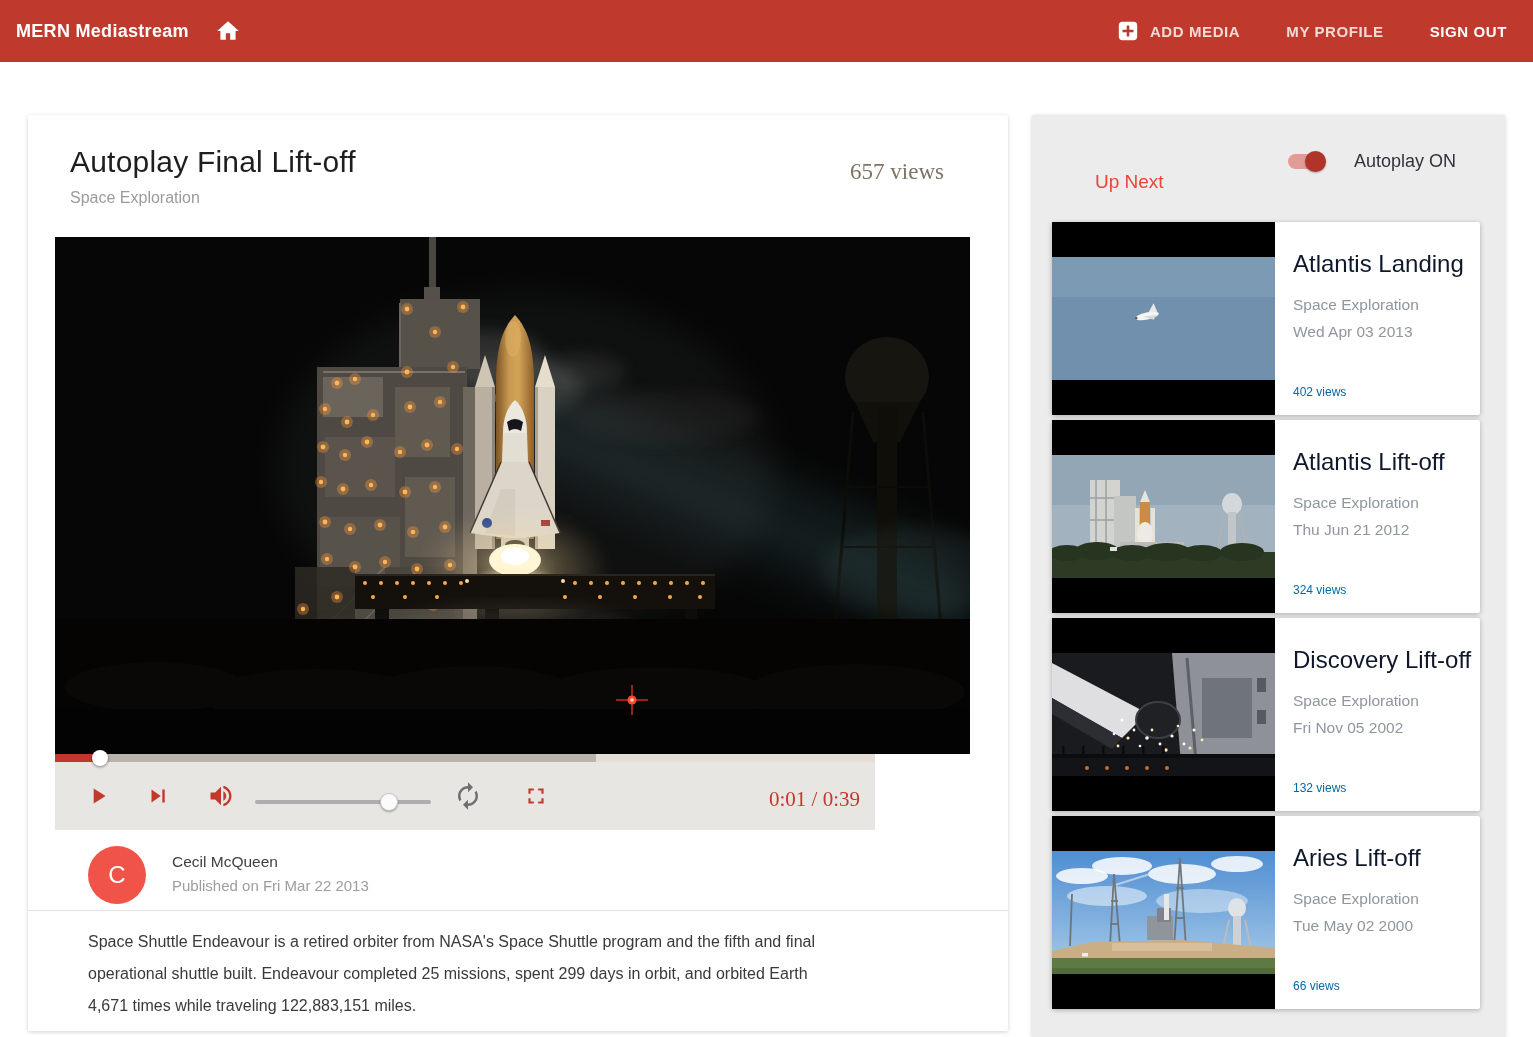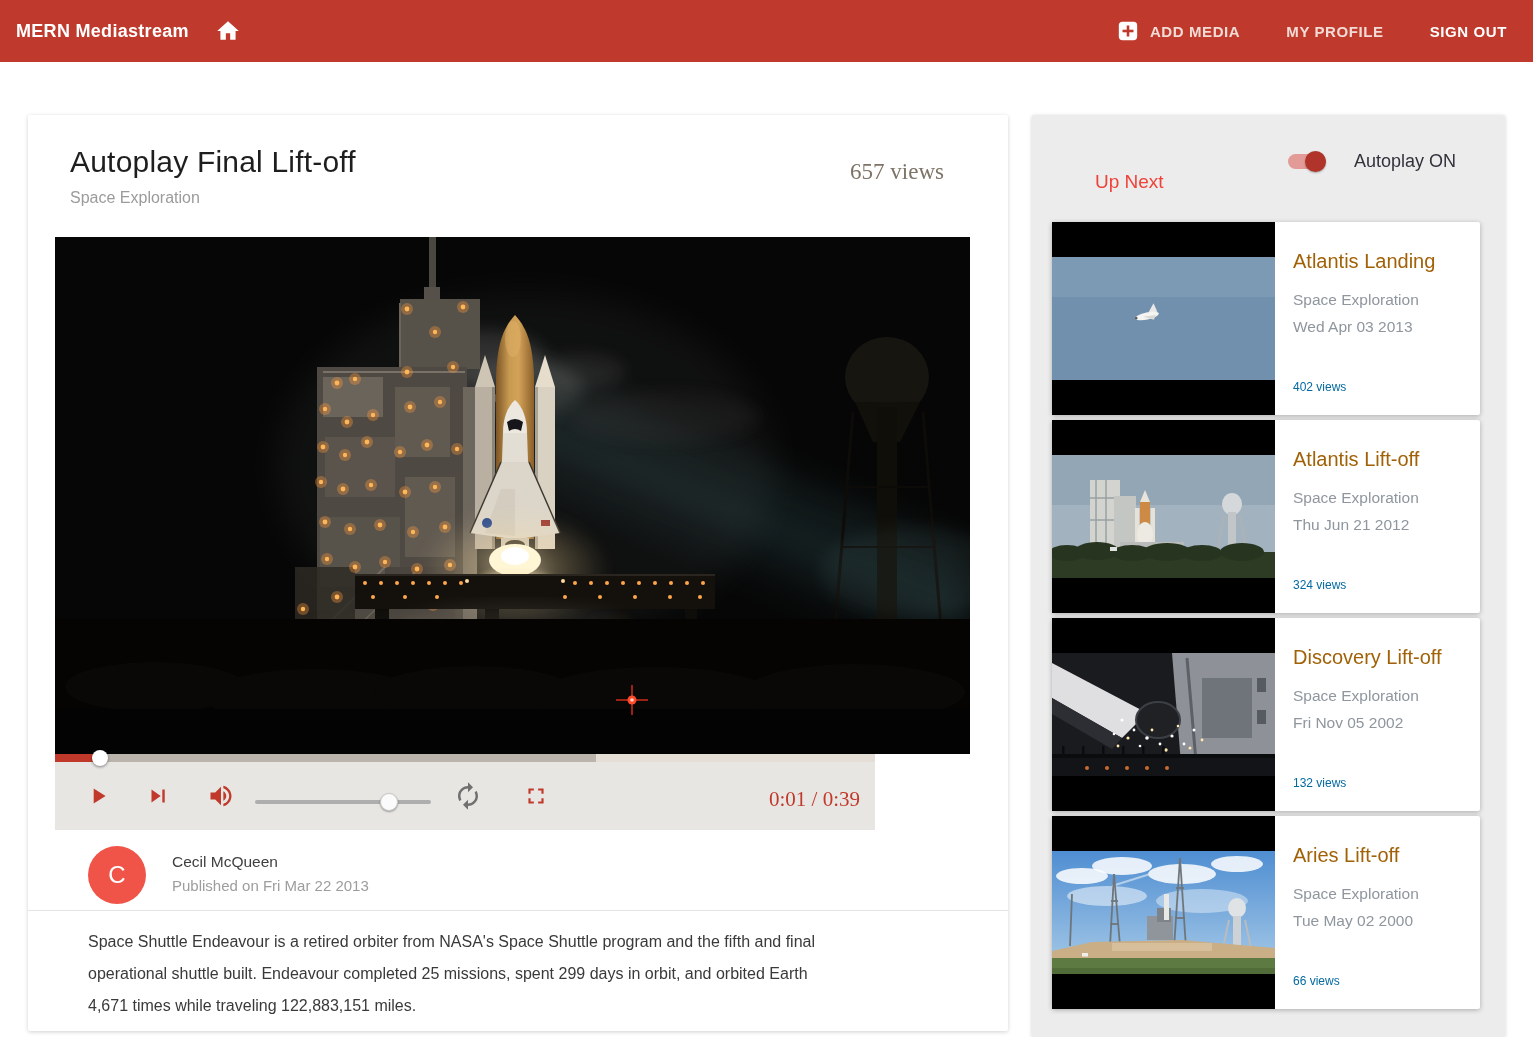--- a/index.html
+++ b/index.html
@@ -64,21 +64,21 @@
   .toggle-knob{ position:absolute; left:17px; top:-3px; width:21px; height:21px;
                 border-radius:50%; background:#b0342a; box-shadow:0 1px 2px rgba(0,0,0,.3); }
   .autoplay-label{ position:absolute; left:322px; top:36px; font-size:18px; color:#32323c; }
   .upnext-heading{ position:absolute; left:36px; top:56px; font-size:19px; color:#ef4339;margin-left:27px; }
   .upnext-list{ position:absolute; left:20px; top:107px; width:428px; }
   .upnext-item{ position:relative; width:428px; height:193px; margin-bottom:5px; background:#fff;
                 border-radius:2px; box-shadow:0 1px 5px rgba(0,0,0,.28); display:flex; cursor:pointer; }
   .thumb{ width:223px; height:193px; flex:none; background:#000; }
   .thumb svg{ display:block; }
   .item-info{ padding:28px 6px 0 18px; }
-  .item-title{ font-size:20px; font-weight:500; color:#a16207; margin-bottom:13px; cursor:pointer; }
+  .item-title{ font-size:24px; font-weight:500; color:#0f172a; margin-bottom:13px; cursor:pointer;text-align:center; }
   .item-genre,.item-date{ font-size:15.5px; color:#8f969e; line-height:27px; }
   .item-views{ margin-top:40px; font-size:12px; color:#0369a1; }
 </style>
 </head>
 <body>
 
 <div class="app">
 
   <header class="header">
     <div class="brand">MERN Mediastream</div>

